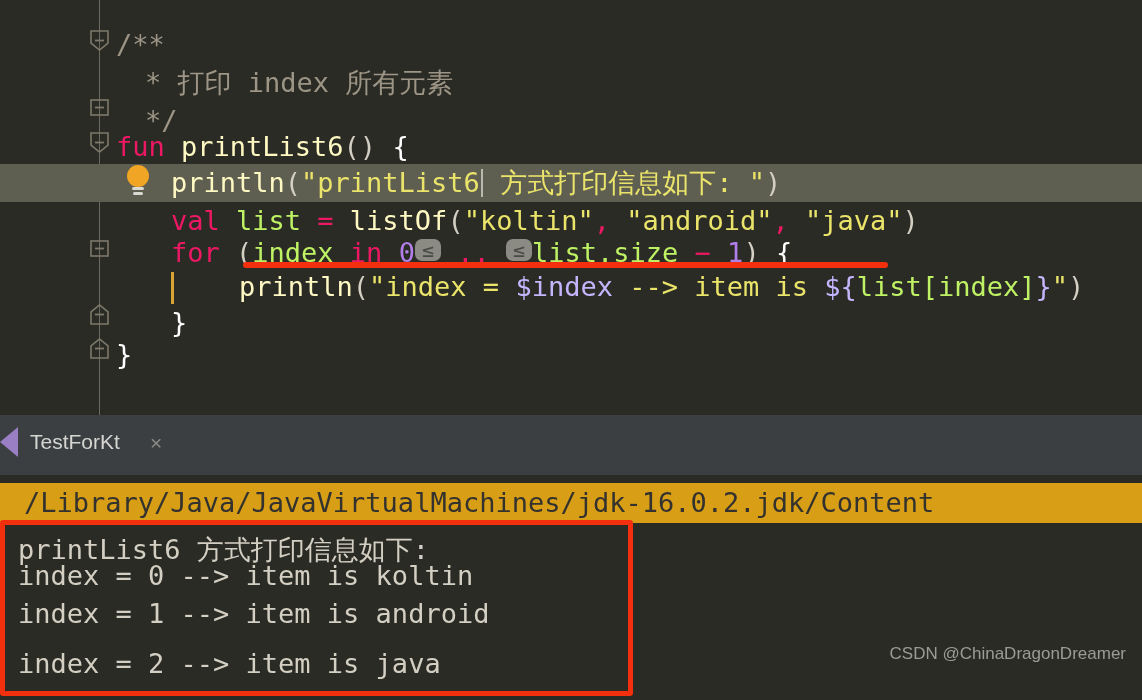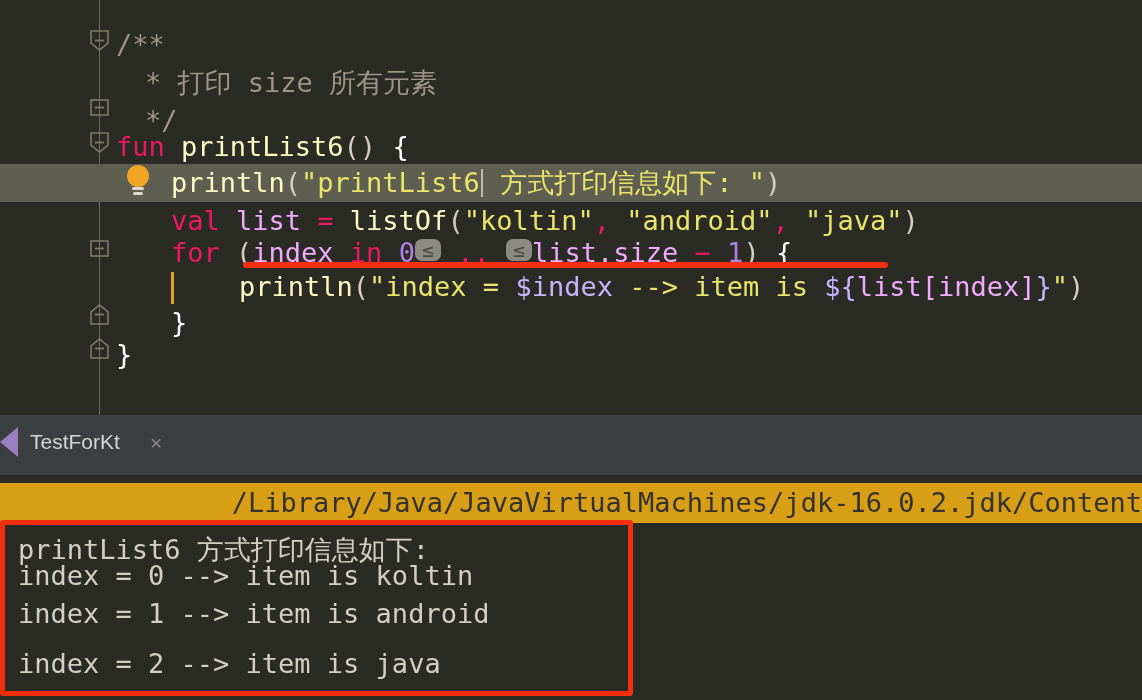--- a/index.html
+++ b/index.html
@@ -60,21 +60,21 @@
     white-space: pre;
   }
   .line-hl {
     background: #5e5e51;
   }
 
   
   .t-comment  { color: #9d9585; }
   .t-kw       { color: #ec1864; margin-top: 40px; }
   .t-fn       { color: #fef9c3; }
-  .t-plain    { color: #f0abfc; margin-top: 32px; }
+  .t-plain    { color: #bef264; margin-top: 32px; }
   .t-str      { color: #eae46a; }
   .t-num      { color: #b07fe8; }
   .t-tmpl     { color: #c4b5fd; }
   .t-paren    { color: #d4cfc3; }
   .t-brace    { color: #ffffff; }
   .t-punct    { color: #ec1864; }
 
   
   .hint-chip {
     display: inline-block;
@@ -130,21 +130,20 @@
   }
 
   
   #console-panel {
     position: absolute;
     left: 0;
     top: 415px;
     width: 1142px;
     height: 257px;
     background: #2b2b26;
-    text-align: right;
   }
   .tab-bar {
     position: absolute;
     left: 0; top: 0;
     width: 1142px;
     height: 53px;
     background: #3c3f41;
   }
   .run-icon {
     position: absolute;
@@ -280,21 +279,21 @@
         </div>
         <div class="fold-marker" style="top: 338px;">
           <svg viewBox="0 0 21 21" width="21" height="21">
             <polygon points="2,20 19,20 19,8 10.5,1 2,8" fill="none" stroke="#7d7a6b" stroke-width="1.6"></polygon>
             <line x1="6" y1="10.5" x2="15" y2="10.5" stroke="#7d7a6b" stroke-width="1.8"></line>
           </svg>
         </div>
       </div>
     <div id="code-lines">
         <div class="code-line" style="top: 26px;"><div class="code-text" style="left: 116px;"><span class="t-comment">/**</span></div></div>
-        <div class="code-line" style="top: 64px;"><div class="code-text" style="left: 145px;"><span class="t-comment">* 打印 size 所有元素</span></div></div>
+        <div class="code-line" style="top: 64px;"><div class="code-text" style="left: 145px;"><span class="t-comment">* 打印 index 所有元素</span></div></div>
         <div class="code-line" style="top: 102px;"><div class="code-text" style="left: 145px;"><span class="t-comment">*/</span></div></div>
         <div class="code-line" style="top: 128px;"><div class="code-text" style="left: 116px;"><span class="t-kw">fun </span><span class="t-fn">printList6</span><span class="t-paren">() </span><span class="t-brace">{</span></div></div>
         <div class="code-line line-hl" style="top: 164px;"><div class="code-text" style="left: 171px;"><span class="t-fn">println</span><span class="t-paren">(</span><span class="t-str">"printList6</span><span class="caret"></span><span class="t-str"> 方式打印信息如下: "</span><span class="t-paren">)</span></div></div>
         <div class="code-line" style="top: 202px;"><div class="code-text" style="left: 171px;"><span class="t-kw">val </span><span class="t-plain">list </span><span class="t-punct">= </span><span class="t-fn">listOf</span><span class="t-paren">(</span><span class="t-str">"koltin"</span><span class="t-punct">, </span><span class="t-str">"android"</span><span class="t-punct">, </span><span class="t-str">"java"</span><span class="t-paren">)</span></div></div>
         <div class="code-line" style="top: 234px;"><div class="code-text" style="left: 171px;"><span class="t-kw">for </span><span class="t-paren">(</span><span class="t-plain">index </span><span class="t-kw">in </span><span class="t-num">0</span><span class="hint-chip">≤</span><span class="t-plain"> </span><span class="t-punct">..</span><span class="t-plain"> </span><span class="hint-chip">≤</span><span class="t-plain">list.size </span><span class="t-punct">− </span><span class="t-num">1</span><span class="t-paren">) </span><span class="t-brace">{</span></div></div>
         <div class="code-line" style="top: 268px;"><div class="code-text" style="left: 239px;"><span class="t-fn">println</span><span class="t-paren">(</span><span class="t-str">"index = </span><span class="t-tmpl">$index</span><span class="t-str"> --&gt; item is </span><span class="t-tmpl">${</span><span class="t-plain">list[index]</span><span class="t-tmpl">}</span><span class="t-str">"</span><span class="t-paren">)</span></div></div>
         <div class="code-line" style="top: 304px;"><div class="code-text" style="left: 171px;"><span class="t-brace">}</span></div></div>
         <div class="code-line" style="top: 336px;"><div class="code-text" style="left: 116px;"><span class="t-brace">}</span></div></div>
       </div>
 
@@ -331,15 +330,16 @@
       <div class="jdk-path">/Library/Java/JavaVirtualMachines/jdk-16.0.2.jdk/Content</div>
       <div id="out-lines">
           <div class="out-line" style="top: 56px;">printList6 方式打印信息如下:</div>
           <div class="out-line" style="top: 82px;">index = 0 --&gt; item is koltin</div>
           <div class="out-line" style="top: 120px;">index = 1 --&gt; item is android</div>
           <div class="out-line" style="top: 170px;">index = 2 --&gt; item is java</div>
         </div>
       <div class="red-box"></div>
     </div>
 
+    <div class="watermark">CSDN @ChinaDragonDreamer</div>
   </div>
 
 </div>
 
 </body></html>

